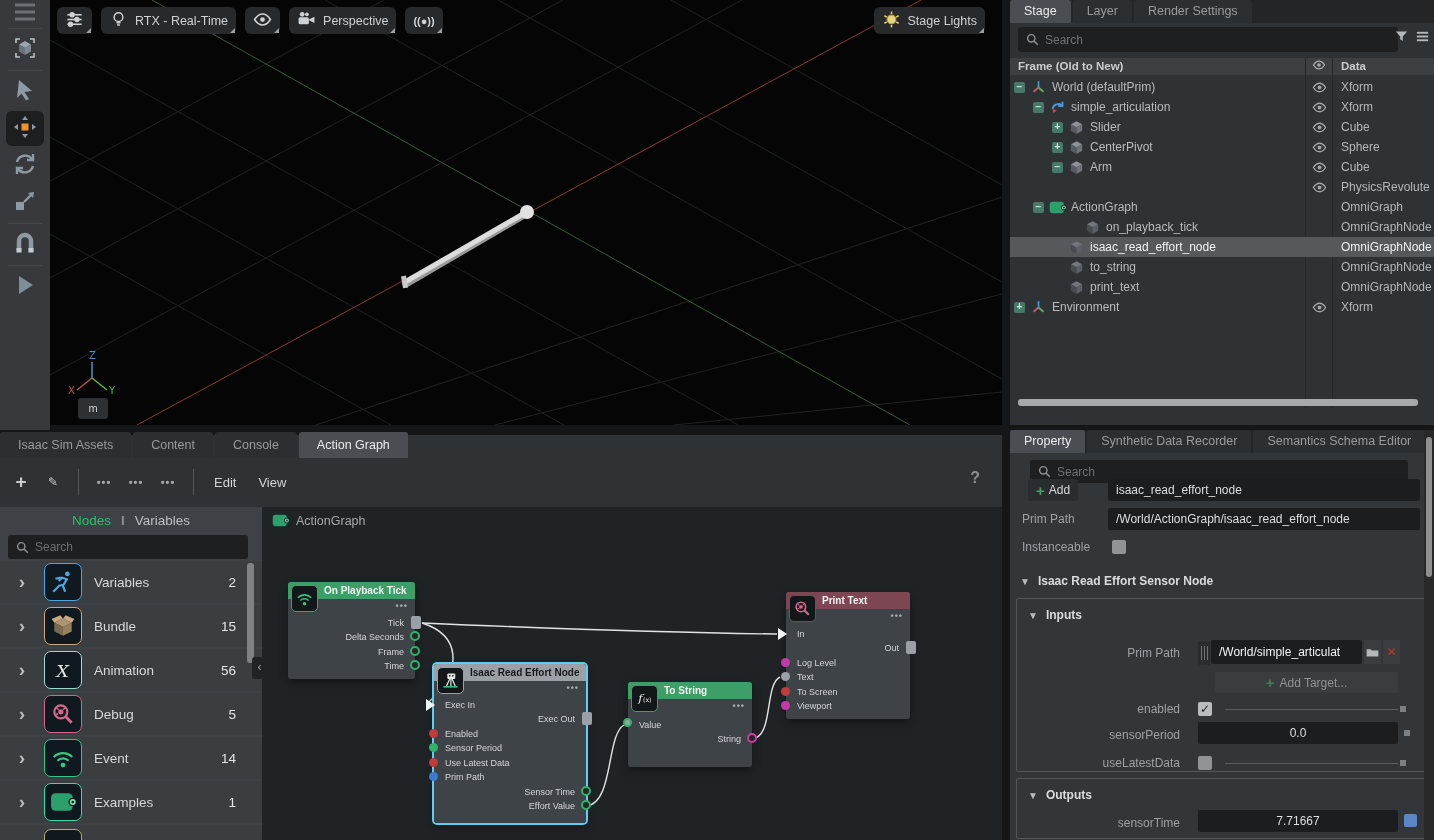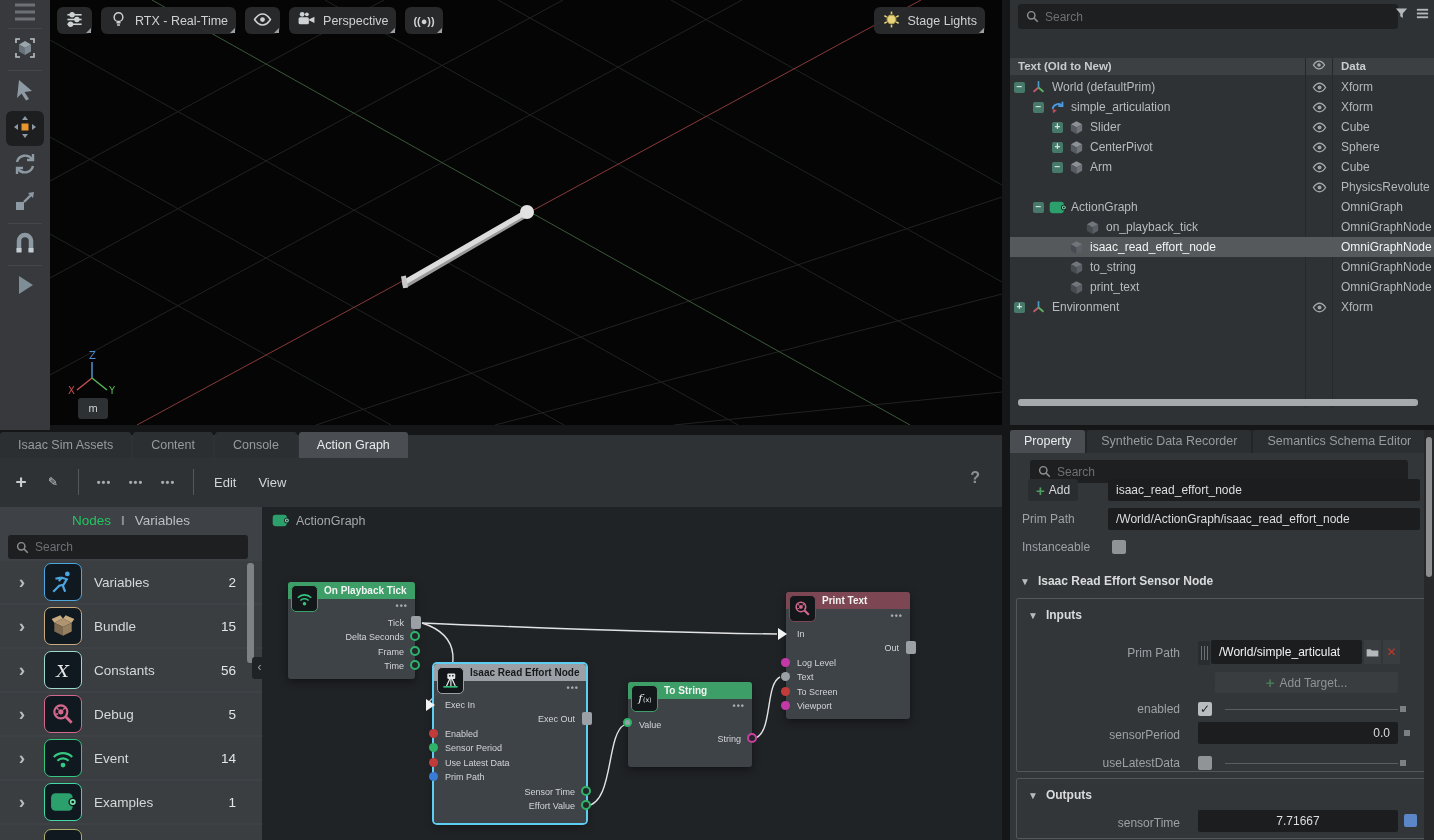--- a/index.html
+++ b/index.html
@@ -315,41 +315,46 @@
         <line x1="30" y1="28" x2="45" y2="40" stroke="#58b858" stroke-width="1.5"></line>
         <text x="27" y="9" fill="#5090d0">Z</text>
         <text x="6" y="44" fill="#c85050">X</text>
         <text x="47" y="44" fill="#58b858">Y</text>
       </svg>
       <div class="unit">m</div>
     </div>
   </div>
 
   <div id="stage-panel">
+    <div class="tabbar" id="stage-tabbar">
+        <div class="tab active">Stage</div>
+        <div class="tab">Layer</div>
+        <div class="tab">Render Settings</div>
+      </div>
     <div class="searchrow">
       <div class="searchbox" id="stage-search">
         <svg viewBox="0 0 16 16">
             <circle cx="6.5" cy="6.5" r="4.5" fill="none" stroke="#8d9093" stroke-width="1.8"></circle>
             <line x1="10" y1="10" x2="14.5" y2="14.5" stroke="#8d9093" stroke-width="1.8"></line>
           </svg>
         <span>Search</span>
       </div>
       <div class="s-icons">
         <span><svg viewBox="0 0 24 24" fill="#b4b8ba">
               <path d="M3 4h18l-7 8v7l-4-2.5V12z"></path>
             </svg></span>
         <span><svg viewBox="0 0 24 24" stroke="#b4b8ba" stroke-width="3">
               <line x1="3" y1="6" x2="21" y2="6"></line>
               <line x1="3" y1="12" x2="21" y2="12"></line>
               <line x1="3" y1="18" x2="21" y2="18"></line>
             </svg></span>
       </div>
     </div>
     <div id="stage-colhead">
-      <span class="c-name">Text (Old to New)</span>
+      <span class="c-name">Frame (Old to New)</span>
       <span class="c-eye"><svg viewBox="0 0 24 18">
             <path d="M2 9c3.2-5 7.6-7 10-7s6.8 2 10 7c-3.2 5-7.6 7-10 7S5.2 14 2 9z" fill="none" stroke="#a8acaf" stroke-width="2.4"></path>
             <circle cx="12" cy="9" r="3.2" fill="#a8acaf"></circle>
           </svg></span>
       <span class="c-type">Data</span>
     </div>
     <div class="colline" style="left:295px;"></div>
     <div class="colline" style="left:322px;"></div>
     <div id="stage-rows">
         <div class="stage-row">
@@ -609,21 +614,21 @@
         <span class="plus-g">+</span>
         <span>Add Target...</span>
       </div>
 
     <div class="prow plabel" style="left:0; top:268px; width:170px; text-align:right;">enabled</div>
     <div class="check checked" style="position:absolute; left:188px; top:272px;">✓</div>
     <div class="sliderline" style="left:215px; top:279px; width:173px;"></div>
     <div class="sliderend" style="left:390px; top:276px;"></div>
 
     <div class="prow plabel" style="left:0; top:294px; width:170px; text-align:right;">sensorPeriod</div>
-    <div class="prow pfield center" style="left:188px; top:292px; width:200px;text-align:right;">0.0</div>
+    <div class="prow pfield center" style="left:188px; top:292px; width:200px;">0.0</div>
     <div class="sliderend" style="left:394px; top:300px;"></div>
 
     <div class="prow plabel" style="left:0; top:322px; width:170px; text-align:right;">useLatestData</div>
     <div class="check" style="position:absolute; left:188px; top:326px;"></div>
     <div class="sliderline" style="left:215px; top:333px; width:173px;"></div>
     <div class="sliderend" style="left:390px; top:330px;"></div>
 
     <div class="group-frame" style="top:348px; height:61px;"></div>
     <div class="sect-head" style="top:354px; left:8px;">
       <span class="tri">▼</span><span>Outputs</span>
@@ -697,21 +702,21 @@
             <span class="lib-label">Bundle</span>
             <span class="lib-count">15</span>
           </div>
           <div class="lib-row">
             <span class="lib-chev">›</span>
             <span class="lib-tile" style="border-color: rgb(158, 216, 204); color: rgb(158, 216, 204);">
               <svg viewBox="0 0 24 24">
                 <text x="6" y="18" font-family="DejaVu Serif,serif" font-style="italic" font-size="16" fill="#e8eaea">X</text>
               </svg>
             </span>
-            <span class="lib-label">Constants</span>
+            <span class="lib-label">Animation</span>
             <span class="lib-count">56</span>
           </div>
           <div class="lib-row">
             <span class="lib-chev">›</span>
             <span class="lib-tile" style="border-color: rgb(212, 104, 140); color: rgb(212, 104, 140);">
               <svg viewBox="0 0 24 24" fill="none">
                 <circle cx="10" cy="10" r="6" stroke="#d4688c" stroke-width="2"></circle>
                 <line x1="14.6" y1="14.6" x2="20" y2="20" stroke="#d4688c" stroke-width="2.6"></line>
                 <circle cx="10" cy="10" r="2.4" fill="#d4688c"></circle>
                 <path d="M6 6.5l2 1.5M14 6.5l-2 1.5M5.5 12h2M16.5 12h-2" stroke="#d4688c" stroke-width="1.3"></path>

